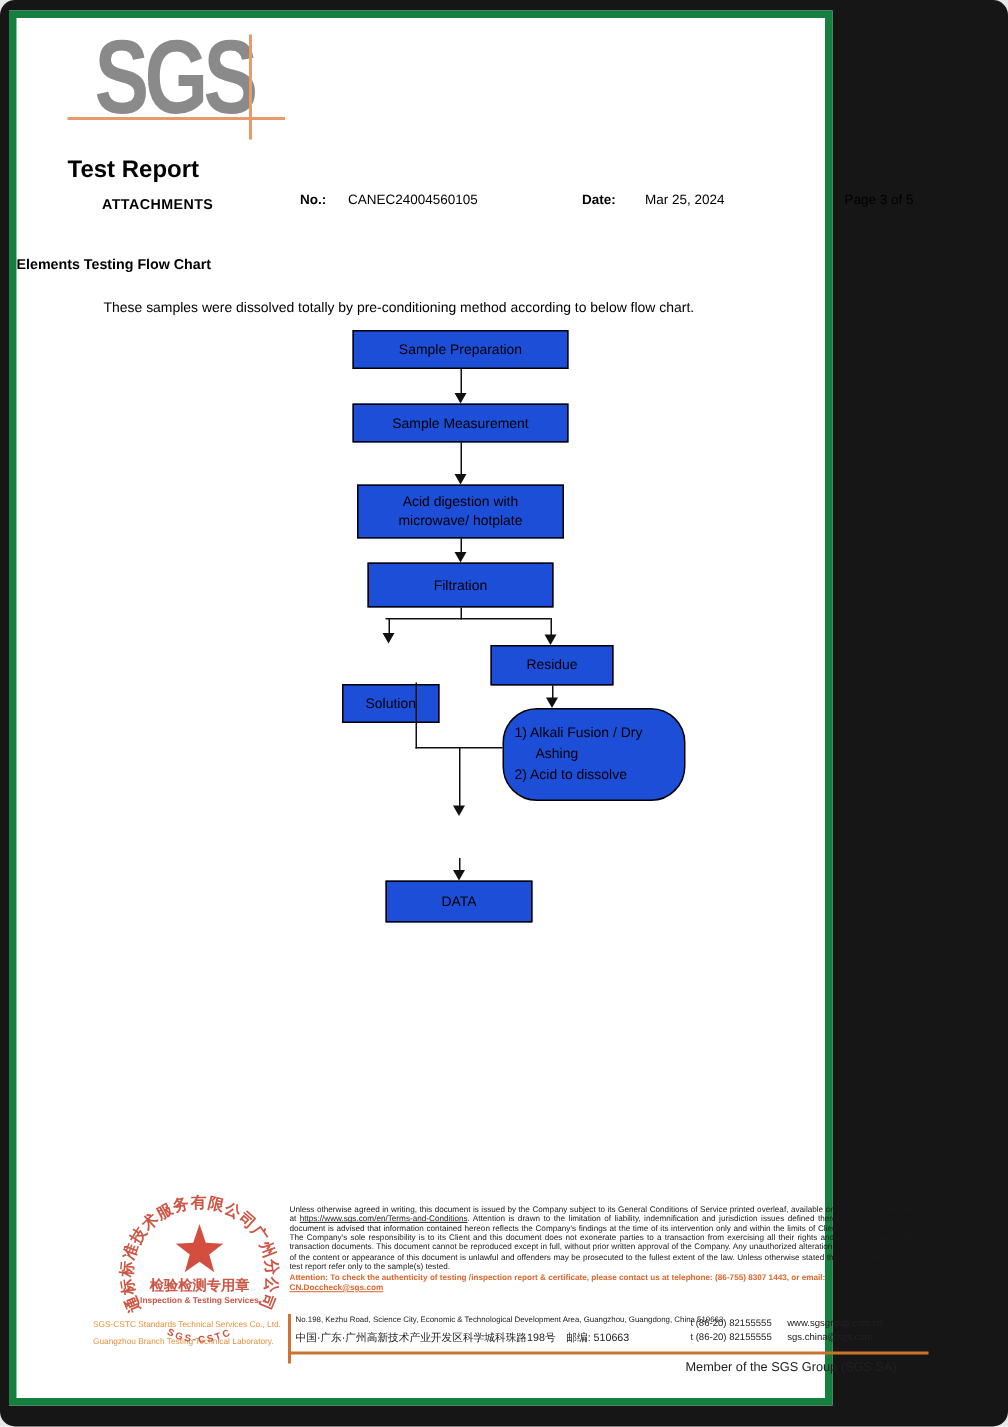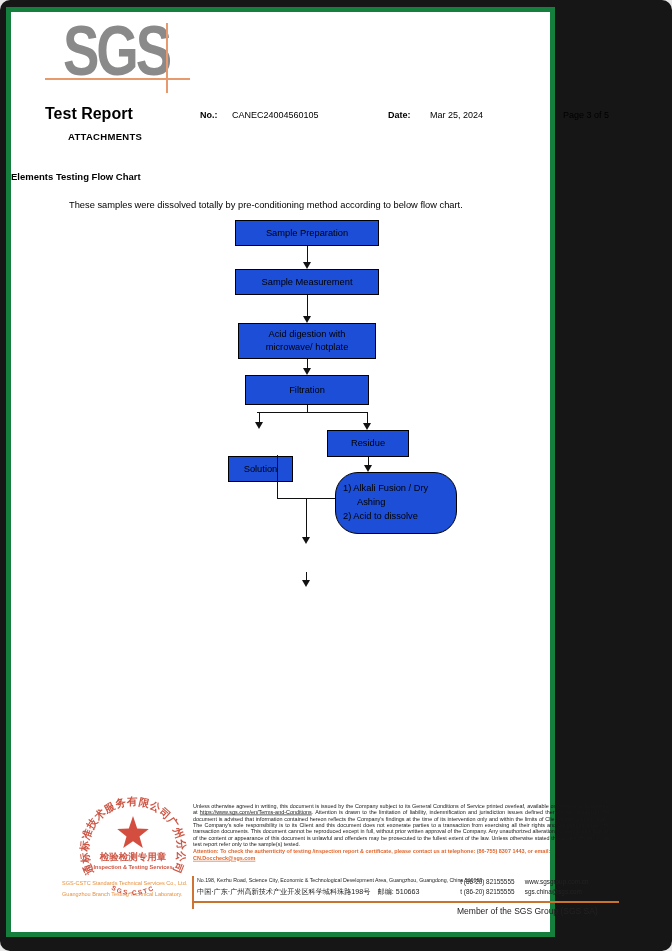--- a/index.html
+++ b/index.html
@@ -11,21 +11,21 @@
            background:#ffffff; border:5px solid #15803d; }
 
   
   .logo { position:absolute; left:52px; top:8px; font-size:70px; font-weight:bold;
           color:#8a8a8a; letter-spacing:-4px; line-height:62px;
           transform:scaleX(0.78); transform-origin:0 0; }
   .logo-hline { position:absolute; left:34px; top:66px; width:145px; height:2px; background:#e79a6d; }
   .logo-vline { position:absolute; left:155px; top:11px; width:2px; height:70px; background:#e79a6d; }
   .report-title { position:absolute; left:34px; top:93px; font-size:16px; font-weight:bold; color:#000; }
   .attachments  { position:absolute; left:57px; top:119px; font-size:9.5px; font-weight:bold; color:#000; letter-spacing:.3px; }
-  .hf { position:absolute; top:98px; font-size:9px; color:#000; white-space:nowrap; }
+  .hf { position:absolute; top:116px; font-size:9px; color:#000; white-space:nowrap; }
   .hf.b { font-weight:bold; }
   .f-no-l{left:189px;} .f-no-v{left:221px;} .f-dt-l{left:377px;} .f-dt-v{left:419px;} .f-pg{left:552px;}
 
   
   .fc-title { position:absolute; left:0; top:159px; width:656px; text-align:left;
               font-size:9.5px; font-weight:bold; color:#000; }
   .fc-intro { position:absolute; left:58px; top:188px; font-size:9.3px; color:#000; white-space:nowrap; }
   .fbox { position:absolute; border:1.2px solid #000; background:#1d4ed8; font-size:9.3px; color:#000;
           display:flex; align-items:center; justify-content:center; text-align:center; flex-direction:column;
           line-height:13px; }
@@ -123,20 +123,21 @@
       <span>2) Acid to dissolve</span>
     </div>
 
     <div class="vl" style="left:265.5px;top:443px;height:44px;"></div>
     <div class="hl" style="left:265.5px;top:486px;width:58.5px;"></div>
     <div class="vl" style="left:294.5px;top:486px;height:40px;"></div>
     <div class="ah" style="left:291px;top:525px;"></div>
 
     <div class="vl" style="left:294.5px;top:560px;height:9px;"></div>
     <div class="ah" style="left:291px;top:568px;"></div>
+    <div class="fbox b9">DATA</div>
 
     <div class="company">
       <div>SGS-CSTC Standards Technical Services Co., Ltd.</div>
       <div>Guangzhou Branch Testing Technical Laboratory.</div>
     </div>
 
     <svg class="stamp" viewBox="0 0 112 112">
       <defs>
         <path id="ringTop" d="M 17 78.5 A 45 45 0 1 1 95 78.5" fill="none"></path>
         <path id="ringBot" d="M 27.1 90.5 A 45 45 0 0 0 84.9 90.5" fill="none"></path>

